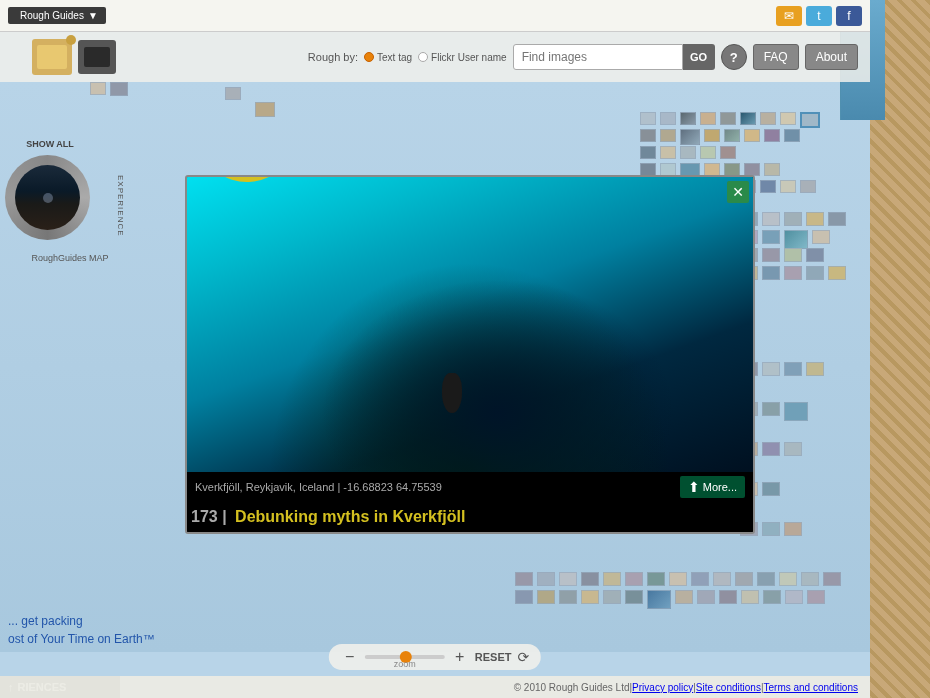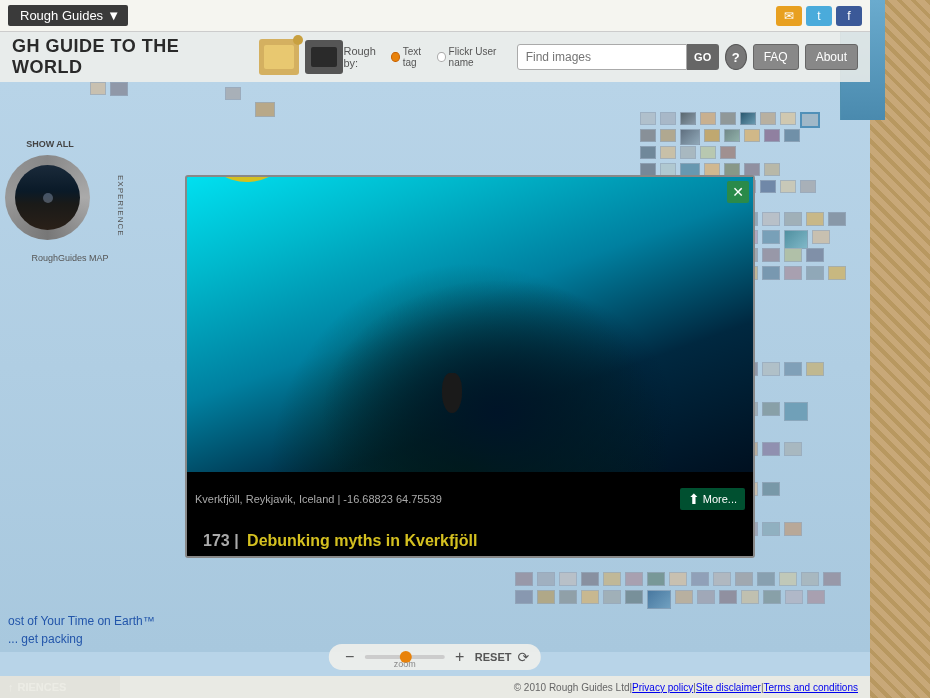--- a/index.html
+++ b/index.html
@@ -39,21 +39,21 @@
     #rough-guides-dropdown {
       display: flex;
       align-items: center;
       background: #3a3a3a;
       color: #fff;
       padding: 3px 8px;
       font-size: 12px;
       cursor: pointer;
       border-radius: 2px;
     }
-    #rough-guides-dropdown span { margin-left: 4px; font-size: 13px; }
+    #rough-guides-dropdown span { margin-left: 4px; font-size: 10px; }
 
     #top-bar-right {
       margin-left: auto;
       display: flex;
       align-items: center;
       gap: 4px;
     }
 
     .icon-btn-top {
       width: 26px;
@@ -250,21 +250,21 @@
       align-items: center;
       justify-content: center;
       text-align: center;
       padding: 8px;
       z-index: 205;
       transform: rotate(-5deg);
     }
 
     #popup-info-bar {
       background: rgba(0,0,0,0.75);
-      padding: 16px 8px;
+      padding: 4px 8px;
       display: flex;
       align-items: center;
       justify-content: space-between;
     }
 
     #popup-coords {
       font-size: 11px;
       color: #aaa;
     }
 
@@ -276,21 +276,21 @@
       font-size: 11px;
       cursor: pointer;
       border-radius: 2px;
       display: flex;
       align-items: center;
       gap: 3px;
     }
 
     #popup-title-bar {
       background: rgba(0,0,0,0.85);
-      padding: 6px 16px;
+      padding: 6px 4px;
     }
 
     #popup-title-text {
       font-size: 16px;
       font-weight: bold;
       color: #d4c020;
     }
 
     #popup-title-num {
       color: #aaa;
@@ -550,21 +550,20 @@
       <div class="icon-btn-top twitter-btn">
         <span>t</span>
       </div>
       <div class="icon-btn-top facebook-btn">
         <span>f</span>
       </div>
     </div>
   </div>
 
   <div id="header-band">
-    <h1 id="site-title">GH GUIDE TO THE WORLD</h1>
 
     <div style="margin-left: 20px; display:flex; gap:6px; align-items:center;">
       <div style="width:40px;height:36px;background:#d4b060;border-radius:3px;display:flex;align-items:center;justify-content:center;position:relative;">
         <div style="width:30px;height:24px;background:#e8c870;border-radius:2px;"></div>
         <div style="position:absolute;top:-4px;right:-4px;width:10px;height:10px;background:#c8a040;border-radius:50%;"></div>
       </div>
       <div style="width:38px;height:34px;background:#555;border-radius:3px;display:flex;align-items:center;justify-content:center;">
         <div style="width:26px;height:20px;background:#2a2a2a;border-radius:2px;"></div>
       </div>
     </div>
@@ -781,22 +780,22 @@
 
     <div id="popup-title-bar">
       <span id="popup-title-text">
         <span id="popup-title-num">173 |</span>
         <span>Debunking myths in Kverkfjöll</span>
       </span>
     </div>
   </div>
 
   <div id="left-panel">
+    <div id="get-packing">... get packing</div>
     <div id="most-time">ost of Your Time on Earth™</div>
-    <div id="get-packing">... get packing</div>
   </div>
 
   <div id="zoom-bar">
     <button id="zoom-minus">−</button>
     <div id="zoom-track">
       <div id="zoom-knob"></div>
       <span id="zoom-label">zoom</span>
     </div>
     <button id="zoom-plus">+</button>
     <button id="reset-btn">RESET</button>
@@ -806,21 +805,21 @@
   <div id="experiences-btn">
     <span>↑</span>
     <span>RIENCES</span>
   </div>
 
   <div id="footer">
     <span>© 2010 Rough Guides Ltd</span>
     <span> | </span>
     <a href="#">Privacy policy</a>
     <span> | </span>
-    <a href="#">Site disclaimer</a>
+    <a href="#">Site conditions</a>
     <span> | </span>
     <a href="#">Terms and conditions</a>
   </div>
 
 </div>
 
 <div id="cork-sidebar">
 
   <div style="position:absolute;top:0;left:-30px;width:45px;height:120px;background:linear-gradient(180deg,#6aabce,#4a8aae);border-left:1px solid #5090b0;">
     <div style="color:white;font-size:9px;font-weight:bold;padding:8px 4px;line-height:1.4;">T<br>R</div>

